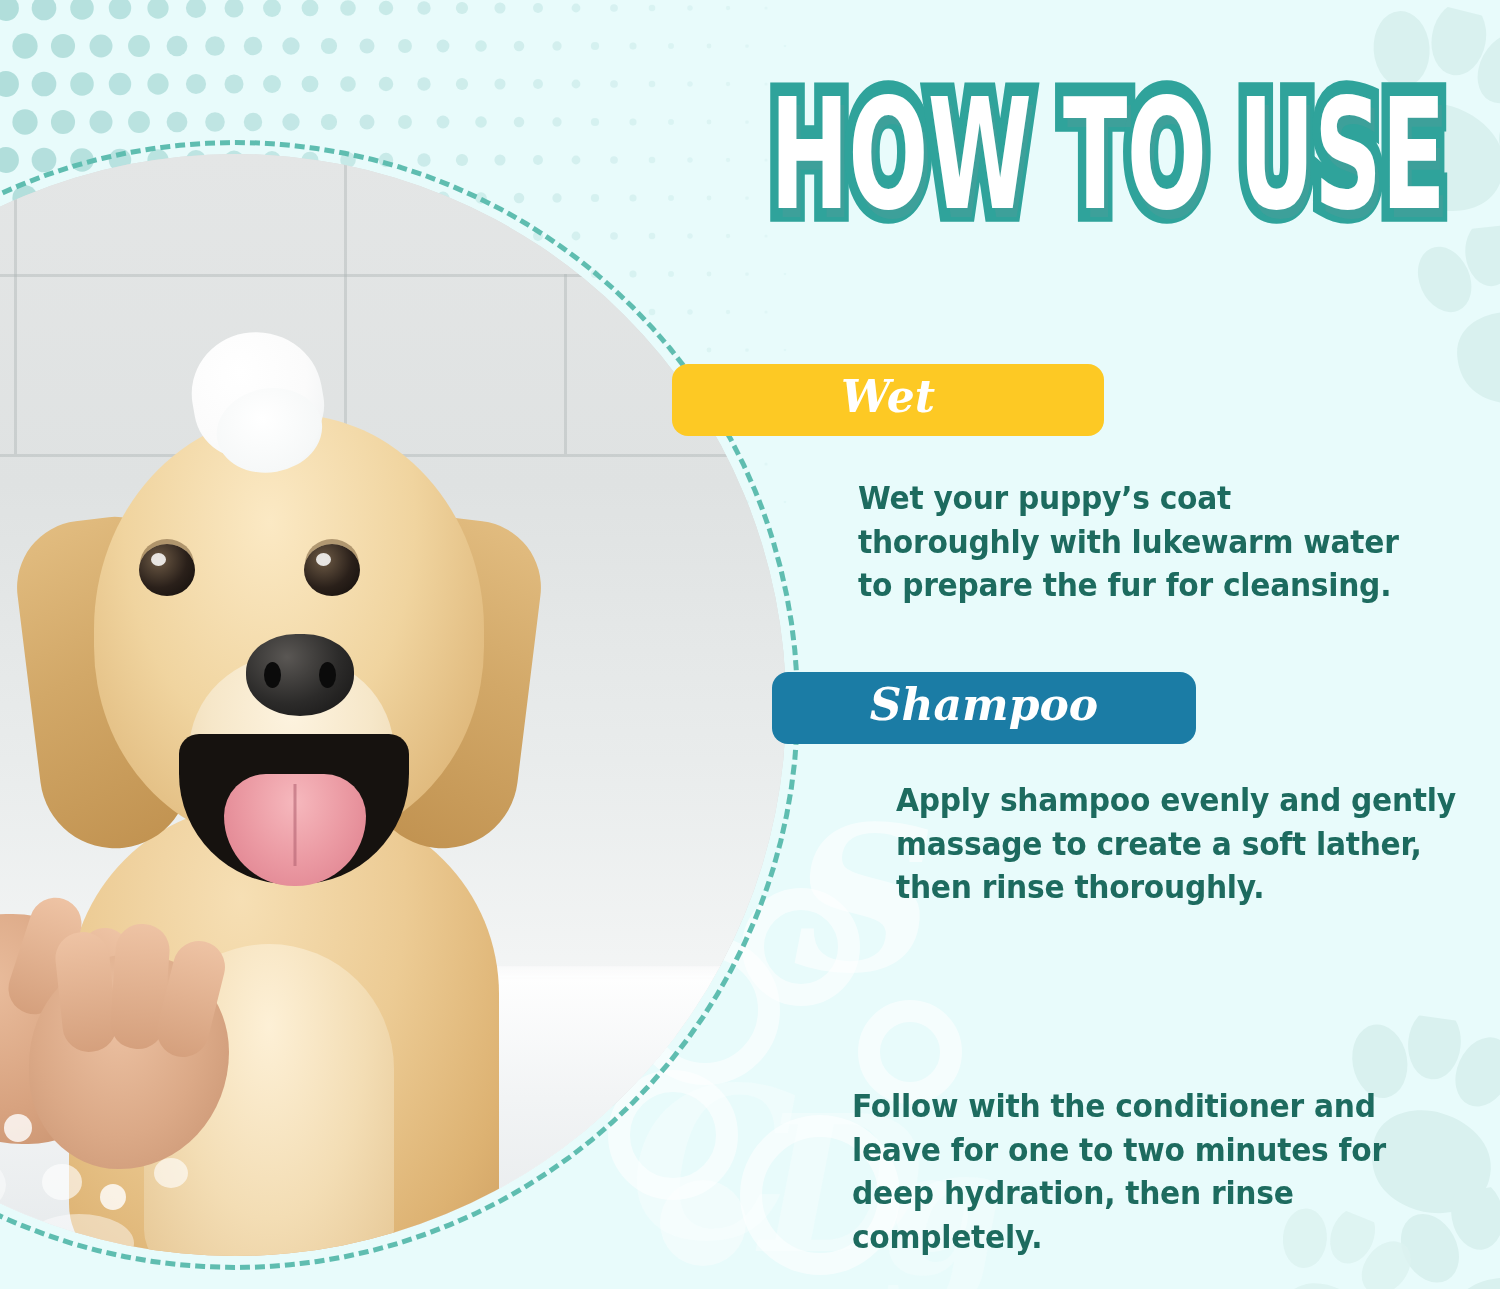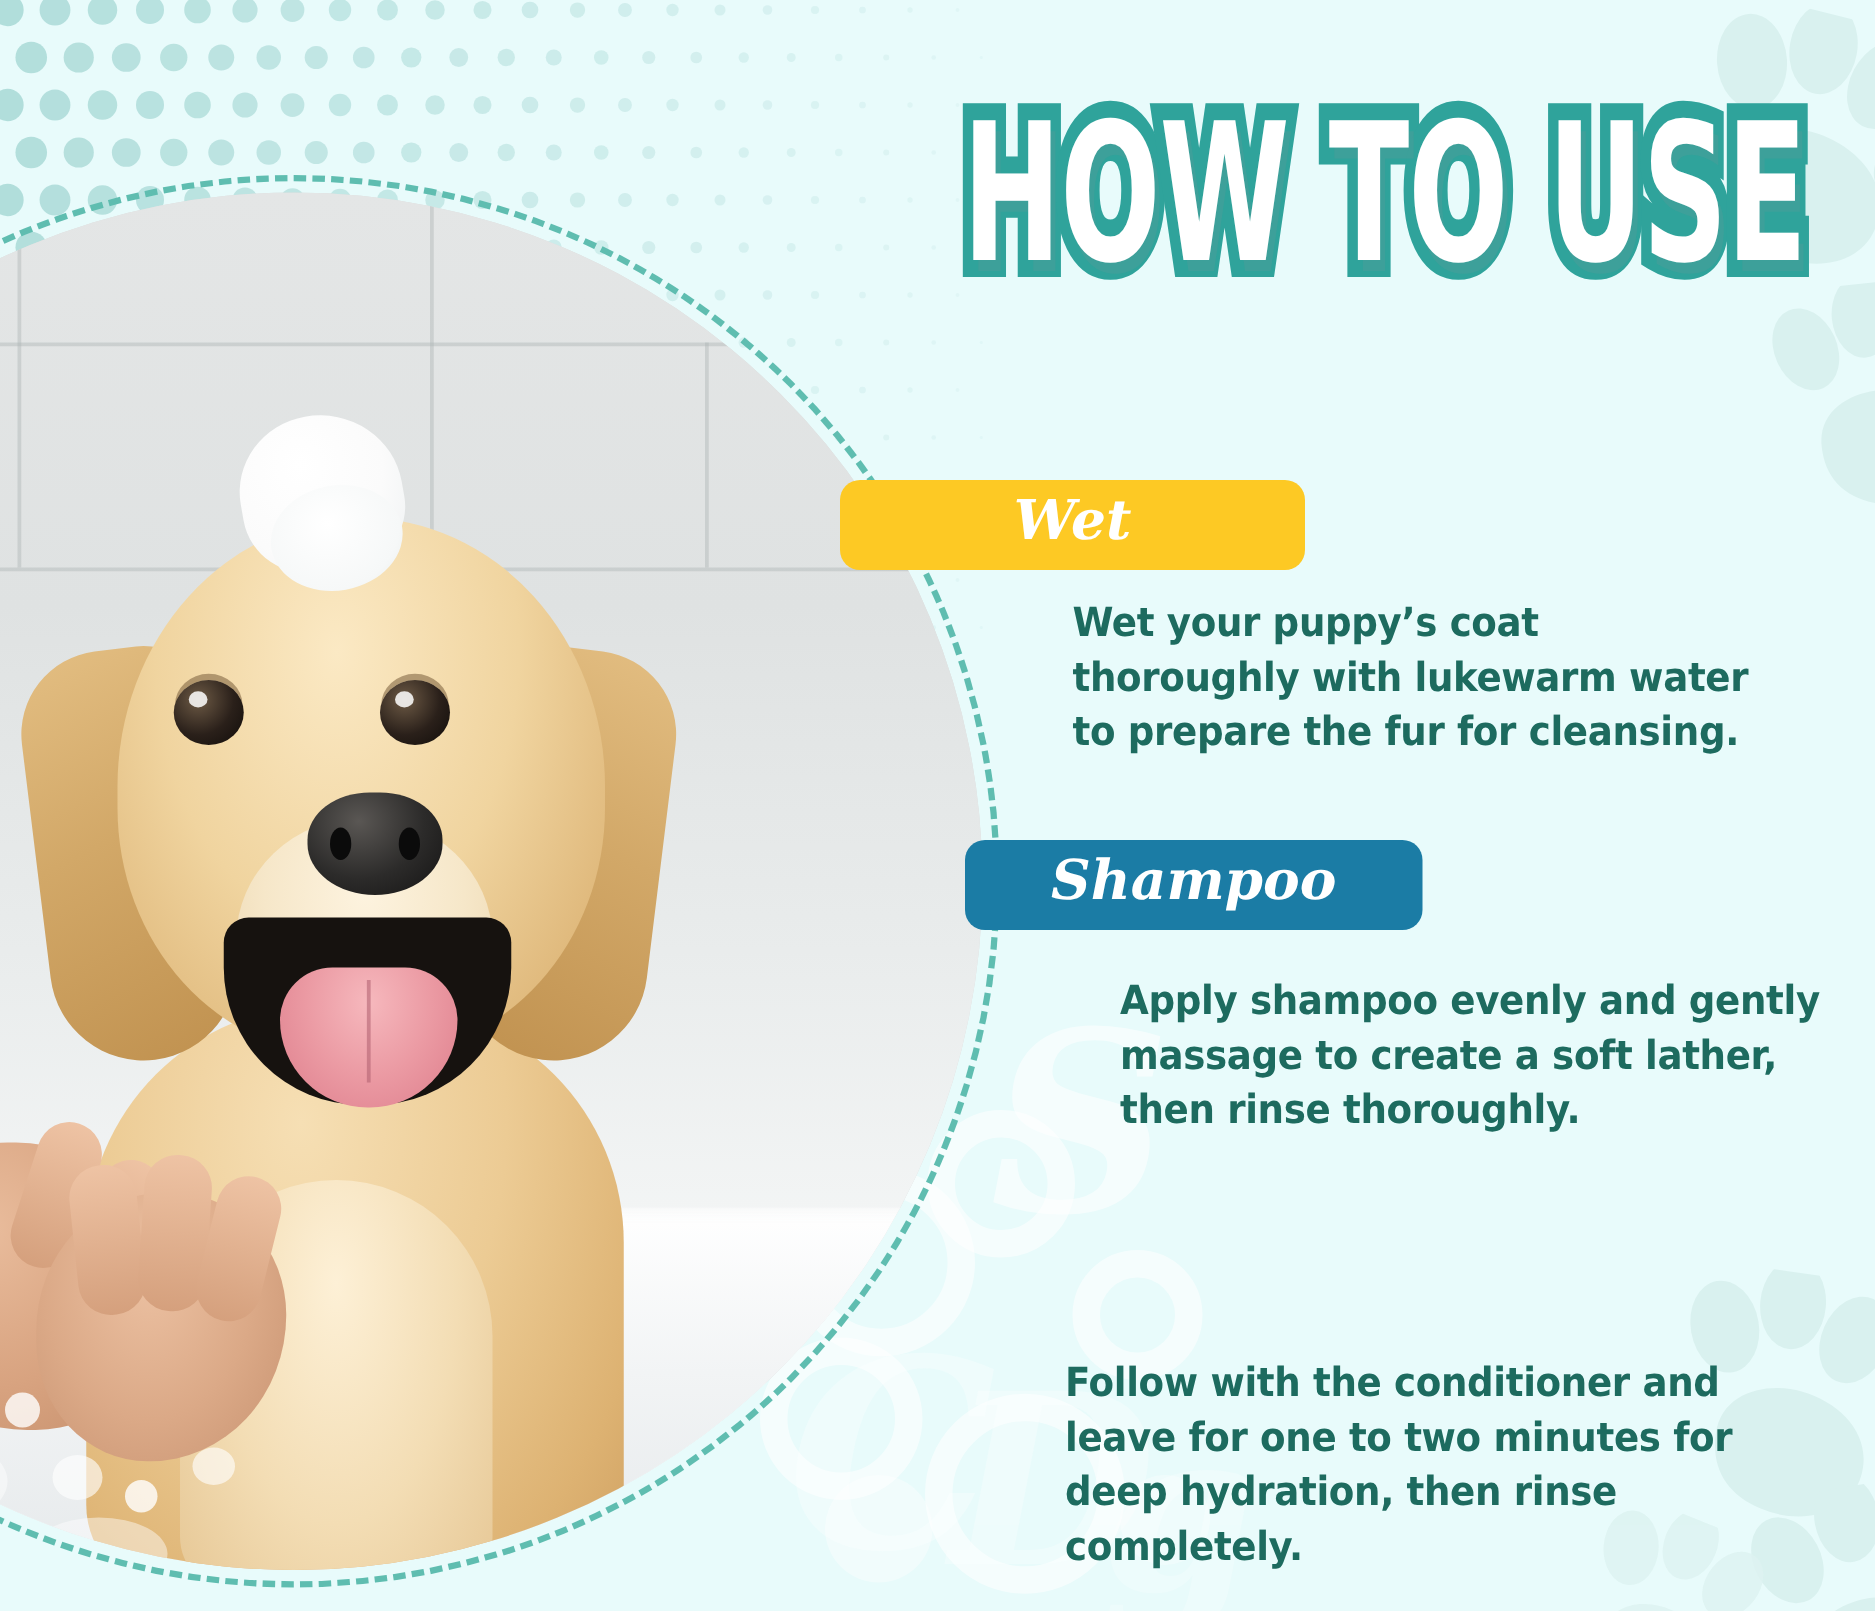--- a/index.html
+++ b/index.html
@@ -166,22 +166,22 @@
   .badge {
     position:absolute; height:72px; border-radius:16px;
     display:flex; align-items:center; justify-content:center;
     color:#ffffff;
     font-family:"DejaVu Serif", serif;
     font-style:italic; font-weight:700;
     font-size:44px; line-height:1;
     padding:0 26px 6px 26px;
     white-space:nowrap;
   }
-  #badge-wet { left:672px; top:384px; width:372px; background:#fdc924; }
-  #badge-shampoo { left:772px; top:672px; width:366px; background:#1b7ca5; }
+  #badge-wet { left:672px; top:364px; width:432px; background:#fdc924; }
+  #badge-shampoo { left:772px; top:672px; width:424px; background:#1b7ca5; }
   #badge-conditioner { left:742px; top:962px; width:378px; background:#23d3c8; }
 
   .steptext {
     position:absolute;
     color:#1d6b5f;
     font-family:"DejaVu Sans", sans-serif;
     font-weight:700;
     font-size:32px;
     line-height:1.36;
     letter-spacing:-0.3px;

